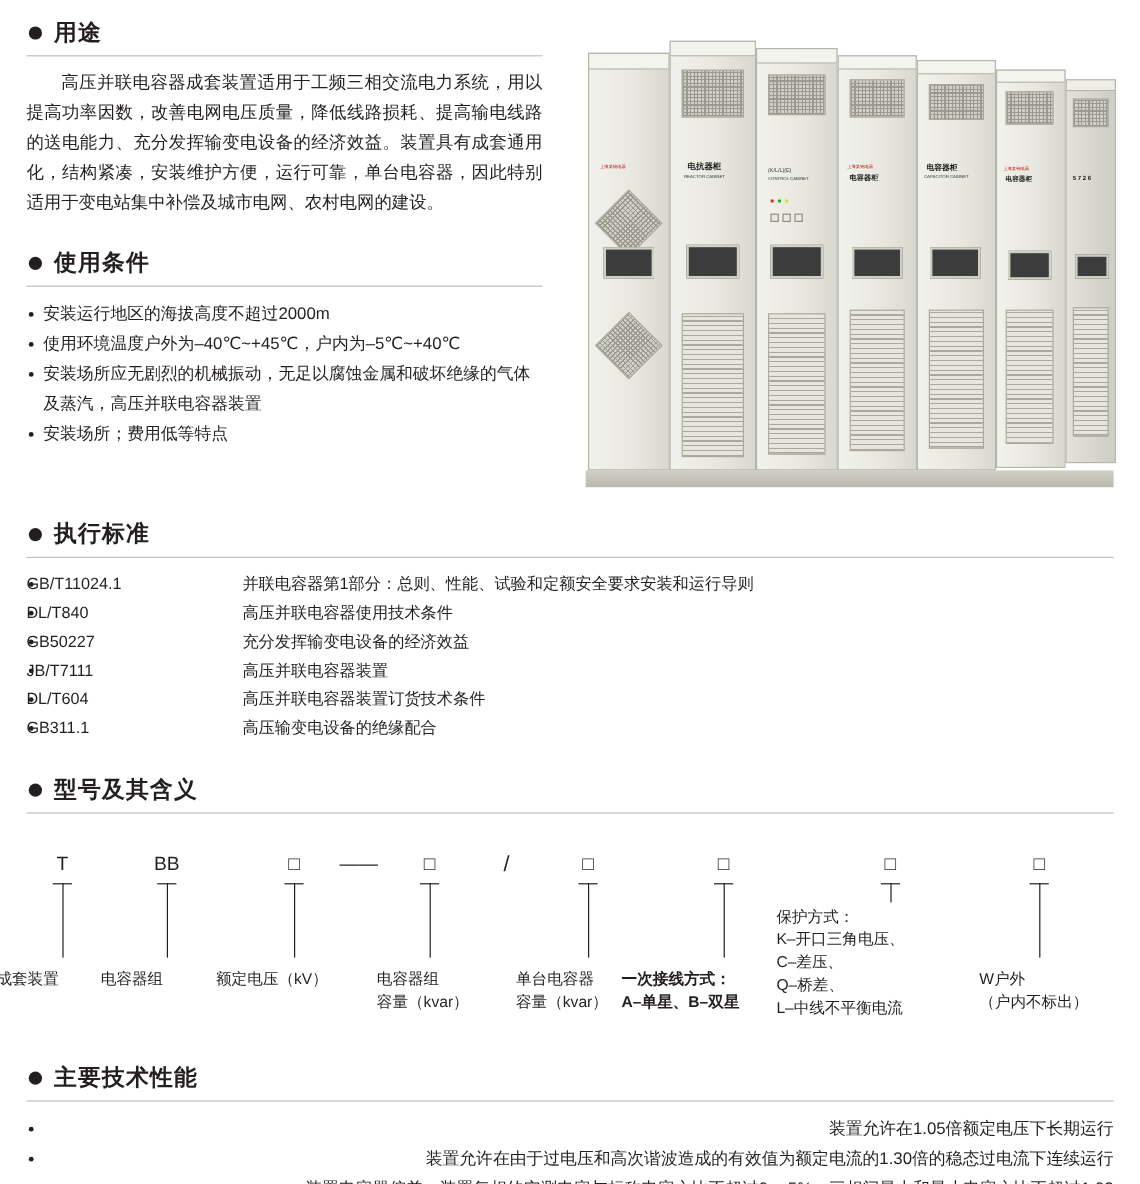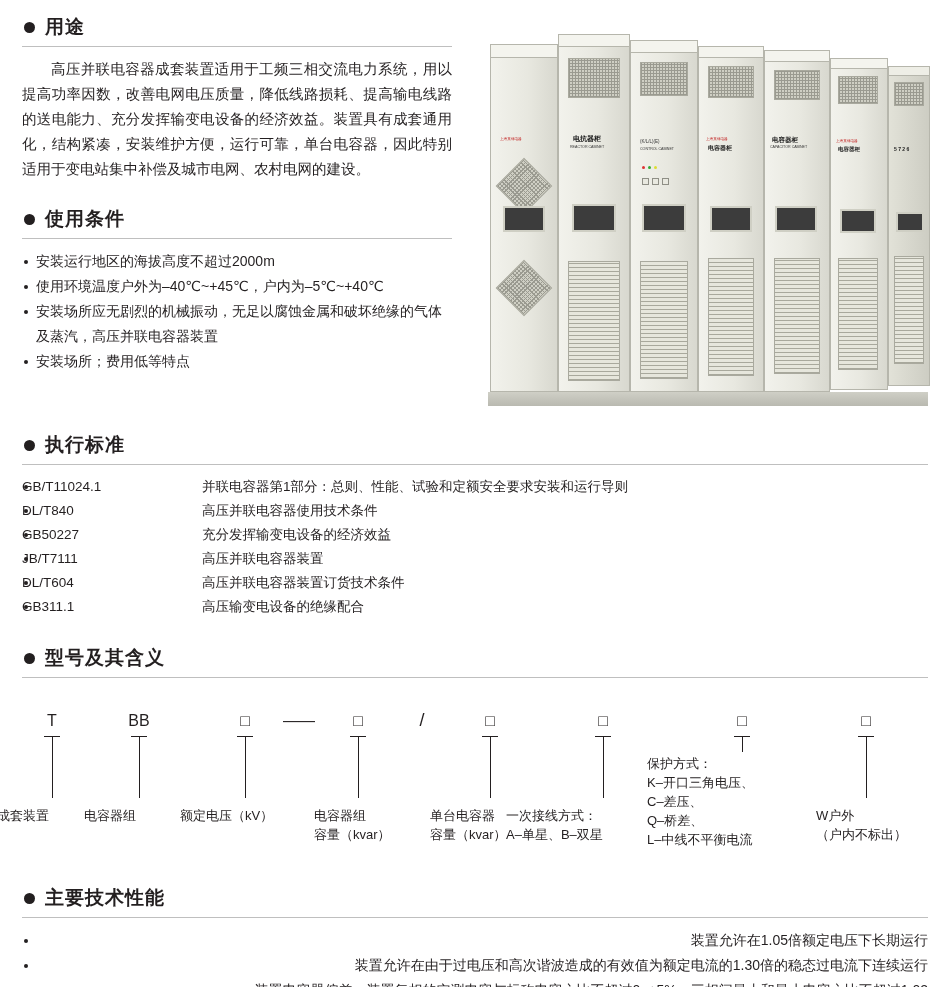--- a/index.html
+++ b/index.html
@@ -394,21 +394,21 @@
     <div class="m-vline" style="left:844px; top:50px; height:62px;"></div>
     <div class="m-hline" style="left:836px; top:50px; width:16px;"></div>
 
     <div class="m-cap" style="left:30px; top:120px; width:110px;">成套装置</div>
     <div class="m-cap" style="left:117px; top:120px; width:110px;">电容器组</div>
     <div class="m-cap" style="left:223px; top:120px; width:130px;">额定电压（kV）</div>
     <div class="m-cap" style="left:352px; top:120px; width:120px;">电容器组
 容量（kvar）</div>
     <div class="m-cap" style="left:468px; top:120px; width:120px;">单台电容器
 容量（kvar）</div>
-    <div class="m-cap" style="left:559px; top:120px; width:150px;">一次接线方式：
+    <div class="m-cap" style="left:571px; top:120px; width:150px;font-weight:bold;">一次接线方式：
 A–单星、B–双星</div>
     <div class="m-cap" style="left:720px; top:68px; width:190px;">保护方式：
 K–开口三角电压、
 C–差压、
 Q–桥差、
 L–中线不平衡电流</div>
     <div class="m-cap" style="left:864px; top:120px; width:140px;">W户外
 （户内不标出）</div>
   </div>
 </div>

